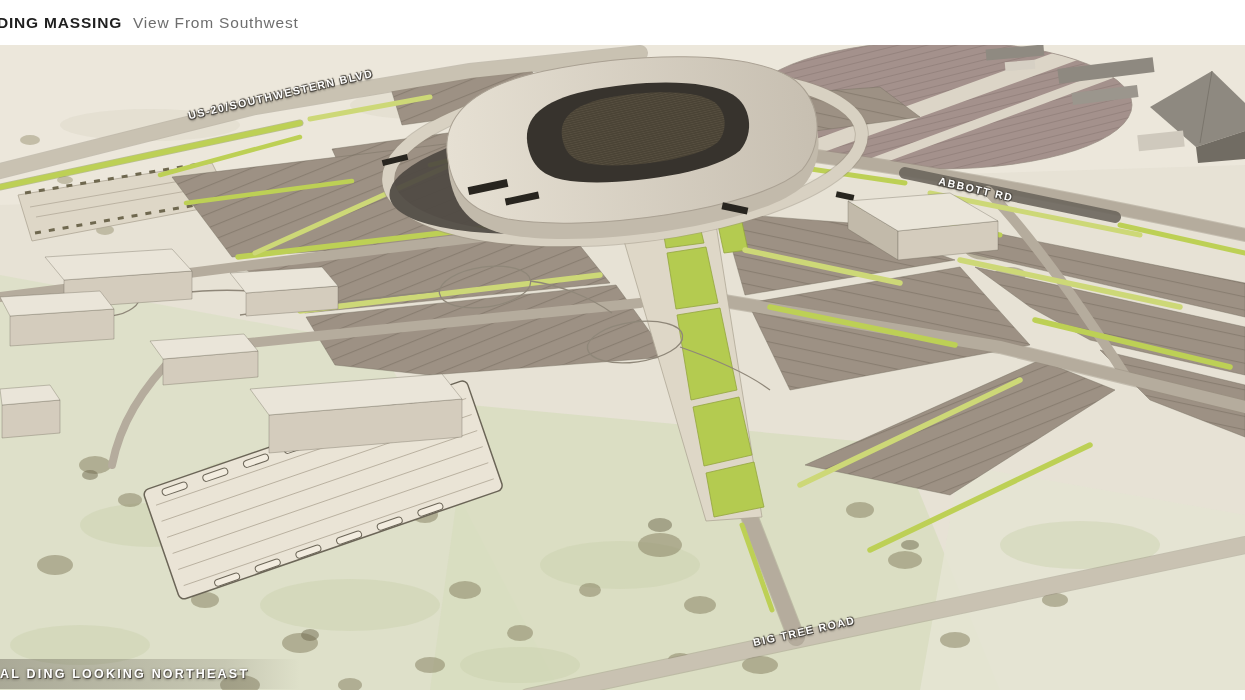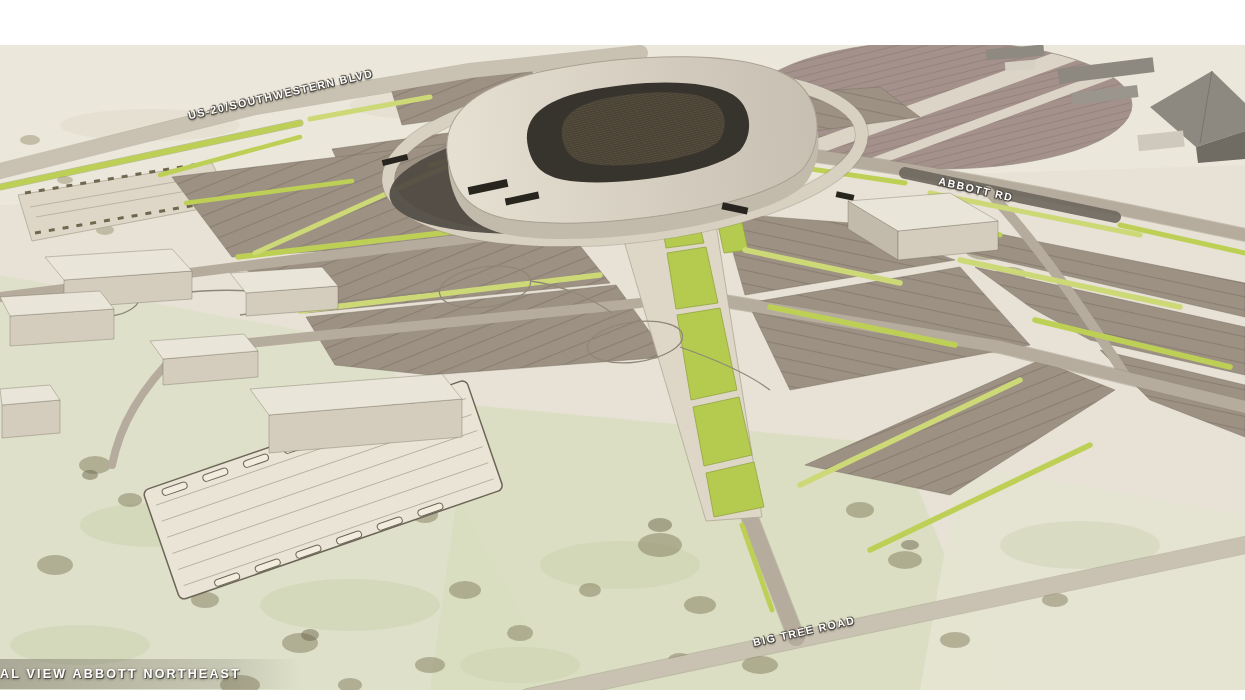--- a/index.html
+++ b/index.html
@@ -63,20 +63,24 @@
     font-size:12.5px;letter-spacing:2.2px;white-space:nowrap;
     text-shadow:0 1px 3px rgba(60,56,48,.95),1px 1px 0 rgba(74,70,63,.8);}
 
   .bottom-strip{position:absolute;left:0;top:690px;width:1245px;height:10px;background:var(--page-bg);}
 </style>
 </head>
 <body>
 
 <div class="stage">
 
+  <header class="hdr">
+    <span class="title">DING MASSING</span>
+    <span class="subtitle">View From Southwest</span>
+  </header>
 
   <div class="scene">
     <svg width="1245" height="645" viewBox="0 0 1245 645">
       <defs>
         <pattern id="lotsA" width="13" height="13" patternUnits="userSpaceOnUse" patternTransform="rotate(-22)">
           <rect class="f-parking" width="13" height="13"></rect>
             <rect class="f-pstripe" width="13" height="1.1"></rect>
         </pattern>
         <pattern id="lotsB" width="13" height="13" patternUnits="userSpaceOnUse" patternTransform="rotate(12)">
           <rect class="f-parking" width="13" height="13"></rect>
@@ -316,17 +320,17 @@
         <polygon class="f-grayd" points="1196,102 1245,86 1245,114 1198,118"></polygon>
         <rect x="1138" y="88" width="46" height="16" fill="#cfc9bd" transform="rotate(-6 1160 96)"></rect>
       </g>
     </svg>
 
     <div class="map-label lbl-us20">US-20/SOUTHWESTERN BLVD</div>
     <div class="map-label lbl-abbott">ABBOTT RD</div>
     <div class="map-label lbl-bigtree">BIG TREE ROAD</div>
 
     <div class="caption-band"></div>
-    <div class="caption">AL VIEW ABBOTT NORTHEAST</div>
+    <div class="caption">AL DING LOOKING NORTHEAST</div>
   </div>
 
   <div class="bottom-strip"></div>
 </div>
 
 </body></html>

